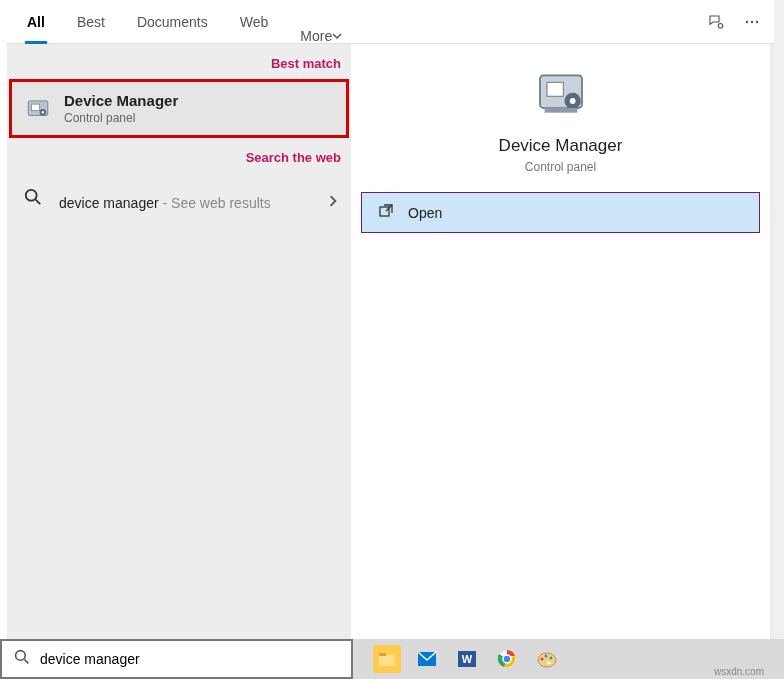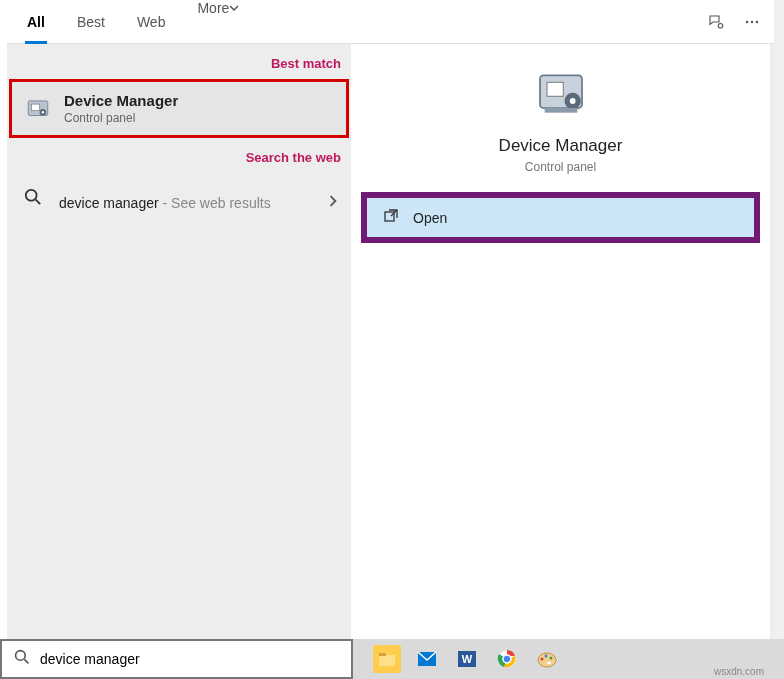--- a/index.html
+++ b/index.html
@@ -4,21 +4,21 @@
   <style>
     * { margin: 0; padding: 0; box-sizing: border-box; font-family: "Segoe UI", Tahoma, sans-serif; }
     body { background: #f0f0f0; width: 784px; height: 679px; overflow: hidden; position: relative; }
     
     .search-panel { width: 774px; height: 669px; background: #fff; display: flex; flex-direction: column; padding-left: 7px; }
     
     .tabs { display: flex; align-items: center; height: 44px; border-bottom: 1px solid #e0e0e0; padding: 0 4px; }
     .tab { padding: 0 16px; height: 44px; display: flex; align-items: center; font-size: 14px; color: #555; cursor: pointer; position: relative; }
     .tab.active { color: #000; font-weight: 600; }
     .tab.active::after { content: ""; position: absolute; bottom: 0; left: 14px; right: 14px; height: 3px; background: #0078d4; }
-    .tab-more { display: flex; align-items: flex-start; gap: 0; }
+    .tab-more { display: flex; align-items: flex-end; gap: 0; }
     .spacer { flex: 1; }
     .top-icon { width: 36px; height: 36px; display: flex; align-items: center; justify-content: center; cursor: pointer; color: #555; }
     
     .content { flex: 1; display: flex; background: #ededed; }
     .left-col { width: 344px; display: flex; flex-direction: column; }
     .right-col { flex: 1; background: #fff; margin: 0 4px 4px 0; padding-top: 6px; }
     
     .section-label { font-size: 13px; font-weight: 600; color: #be185d; padding: 12px 10px 8px 10px; text-align: right; }
     
     .result-item { display: flex; align-items: center; padding: 10px 12px; gap: 12px; background: #e5e5e5; }
@@ -32,36 +32,37 @@
     .web-icon { width: 28px; height: 28px; display: flex; align-items: center; justify-content: center; color: #333; }
     .web-text { flex: 1; font-size: 14px; color: #222; }
     .web-text .suffix { color: #888; }
     .chevron { color: #555; }
     
     .preview { display: flex; flex-direction: column; align-items: center; padding: 16px 0 18px 0; }
     .preview-icon { width: 56px; height: 56px; margin-bottom: 14px; }
     .preview-title { font-size: 17px; color: #222; margin-bottom: 4px; }
     .preview-sub { font-size: 12px; color: #777; }
     
-    .action-row { display: flex; align-items: center; gap: 14px; padding: 10px 16px; margin: 0 10px; border: 6px solid #701a75; background: #cde6f7; font-size: 14px; color: #222; cursor: pointer; }
+    .action-row { display: flex; align-items: center; gap: 14px; padding: 10px 16px; margin: 0 10px; border: 1px solid #701a75; background: #cde6f7; font-size: 14px; color: #222; cursor: pointer; }
     
     .searchbox-row { position: absolute; bottom: 0; left: 0; right: 0; height: 40px; display: flex; background: #fff; }
     .searchbox { width: 353px; height: 40px; border: 2px solid #777; display: flex; align-items: center; gap: 10px; padding: 0 12px; background: #fff; }
     .searchbox input { border: none; outline: none; font-size: 14px; flex: 1; background: transparent; }
     .taskbar { flex: 1; background: #dadada; display: flex; align-items: center; padding: 0 20px; gap: 12px; }
     .taskbar-icon { width: 28px; height: 28px; display: flex; align-items: center; justify-content: center; border-radius: 2px; }
     .watermark { position: absolute; bottom: 2px; right: 20px; font-size: 10px; color: #888; }
   </style>
 </head>
 <body>
 
 <div class="search-panel">
   <div class="tabs">
     <div class="tab active">All</div>
     <div class="tab">Best</div>
+    <div class="tab">Documents</div>
     <div class="tab">Web</div>
     <div class="tab tab-more">
       <span>More</span>
       <span>
         <svg width="10" height="10" viewBox="0 0 10 10">
             <path d="M1 3 L5 7 L9 3" stroke="#555" stroke-width="1.5" fill="none"></path>
           </svg>
       </span>
     </div>
     <div class="spacer"></div>

